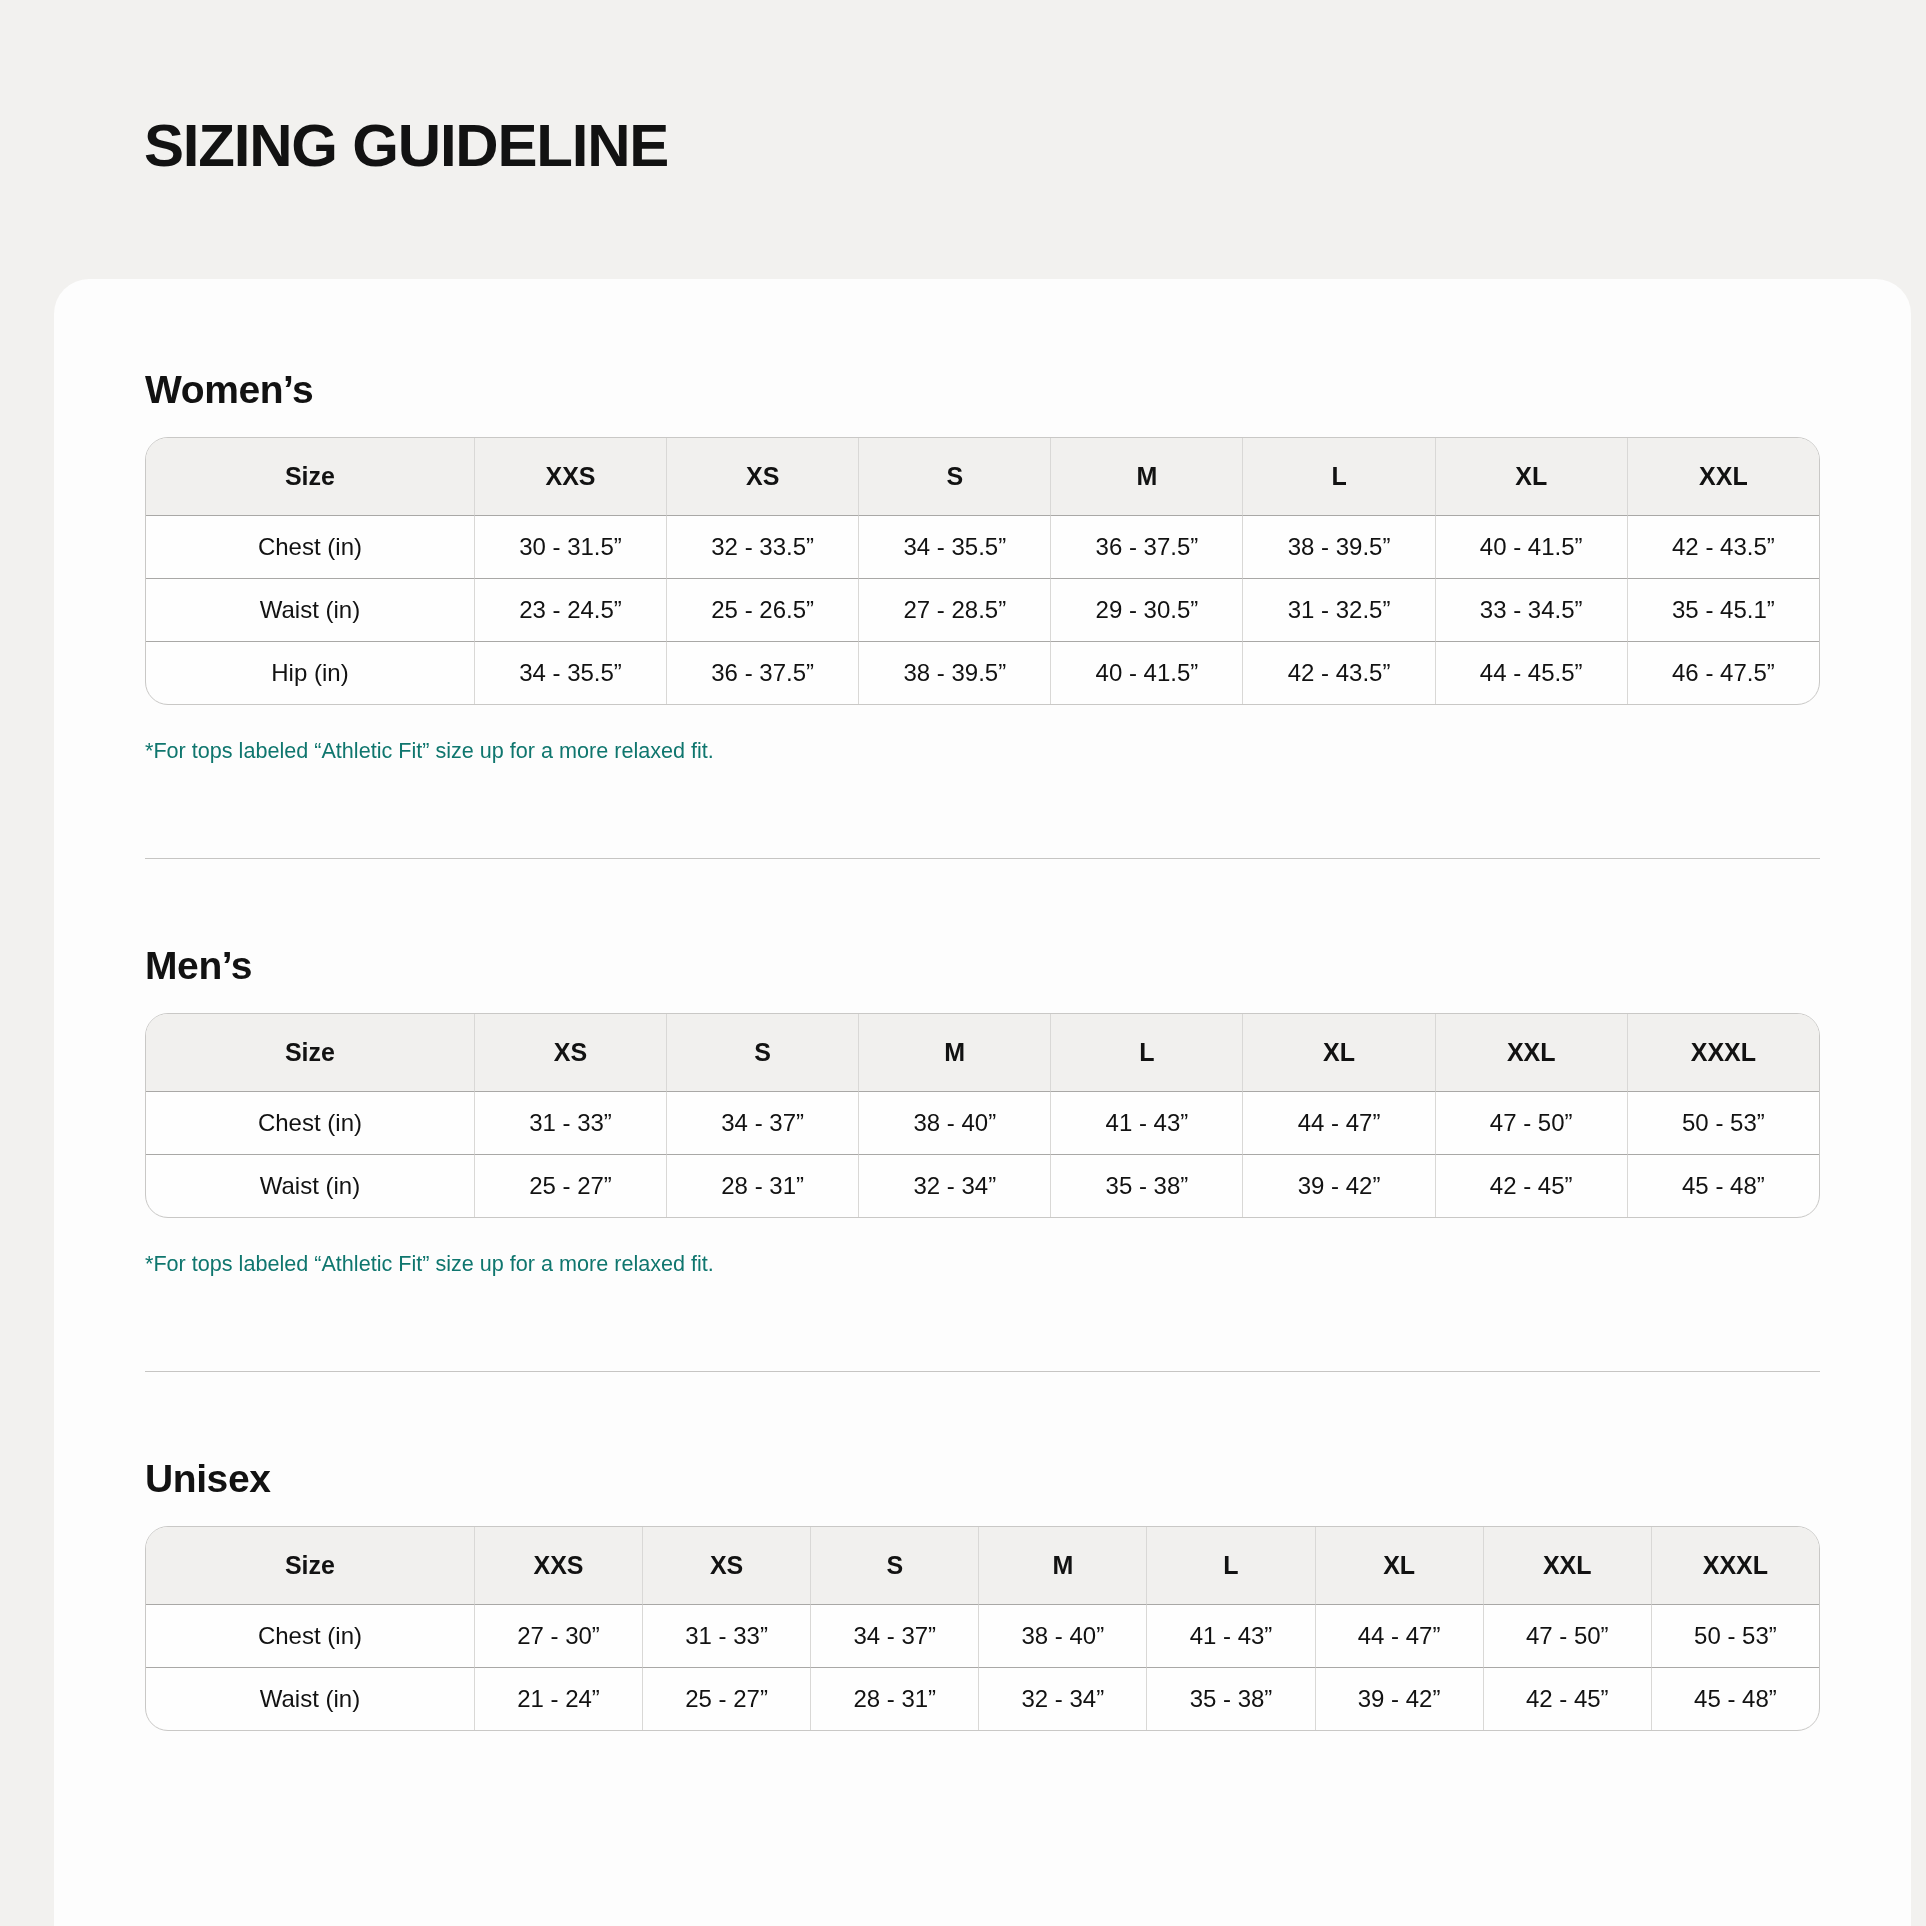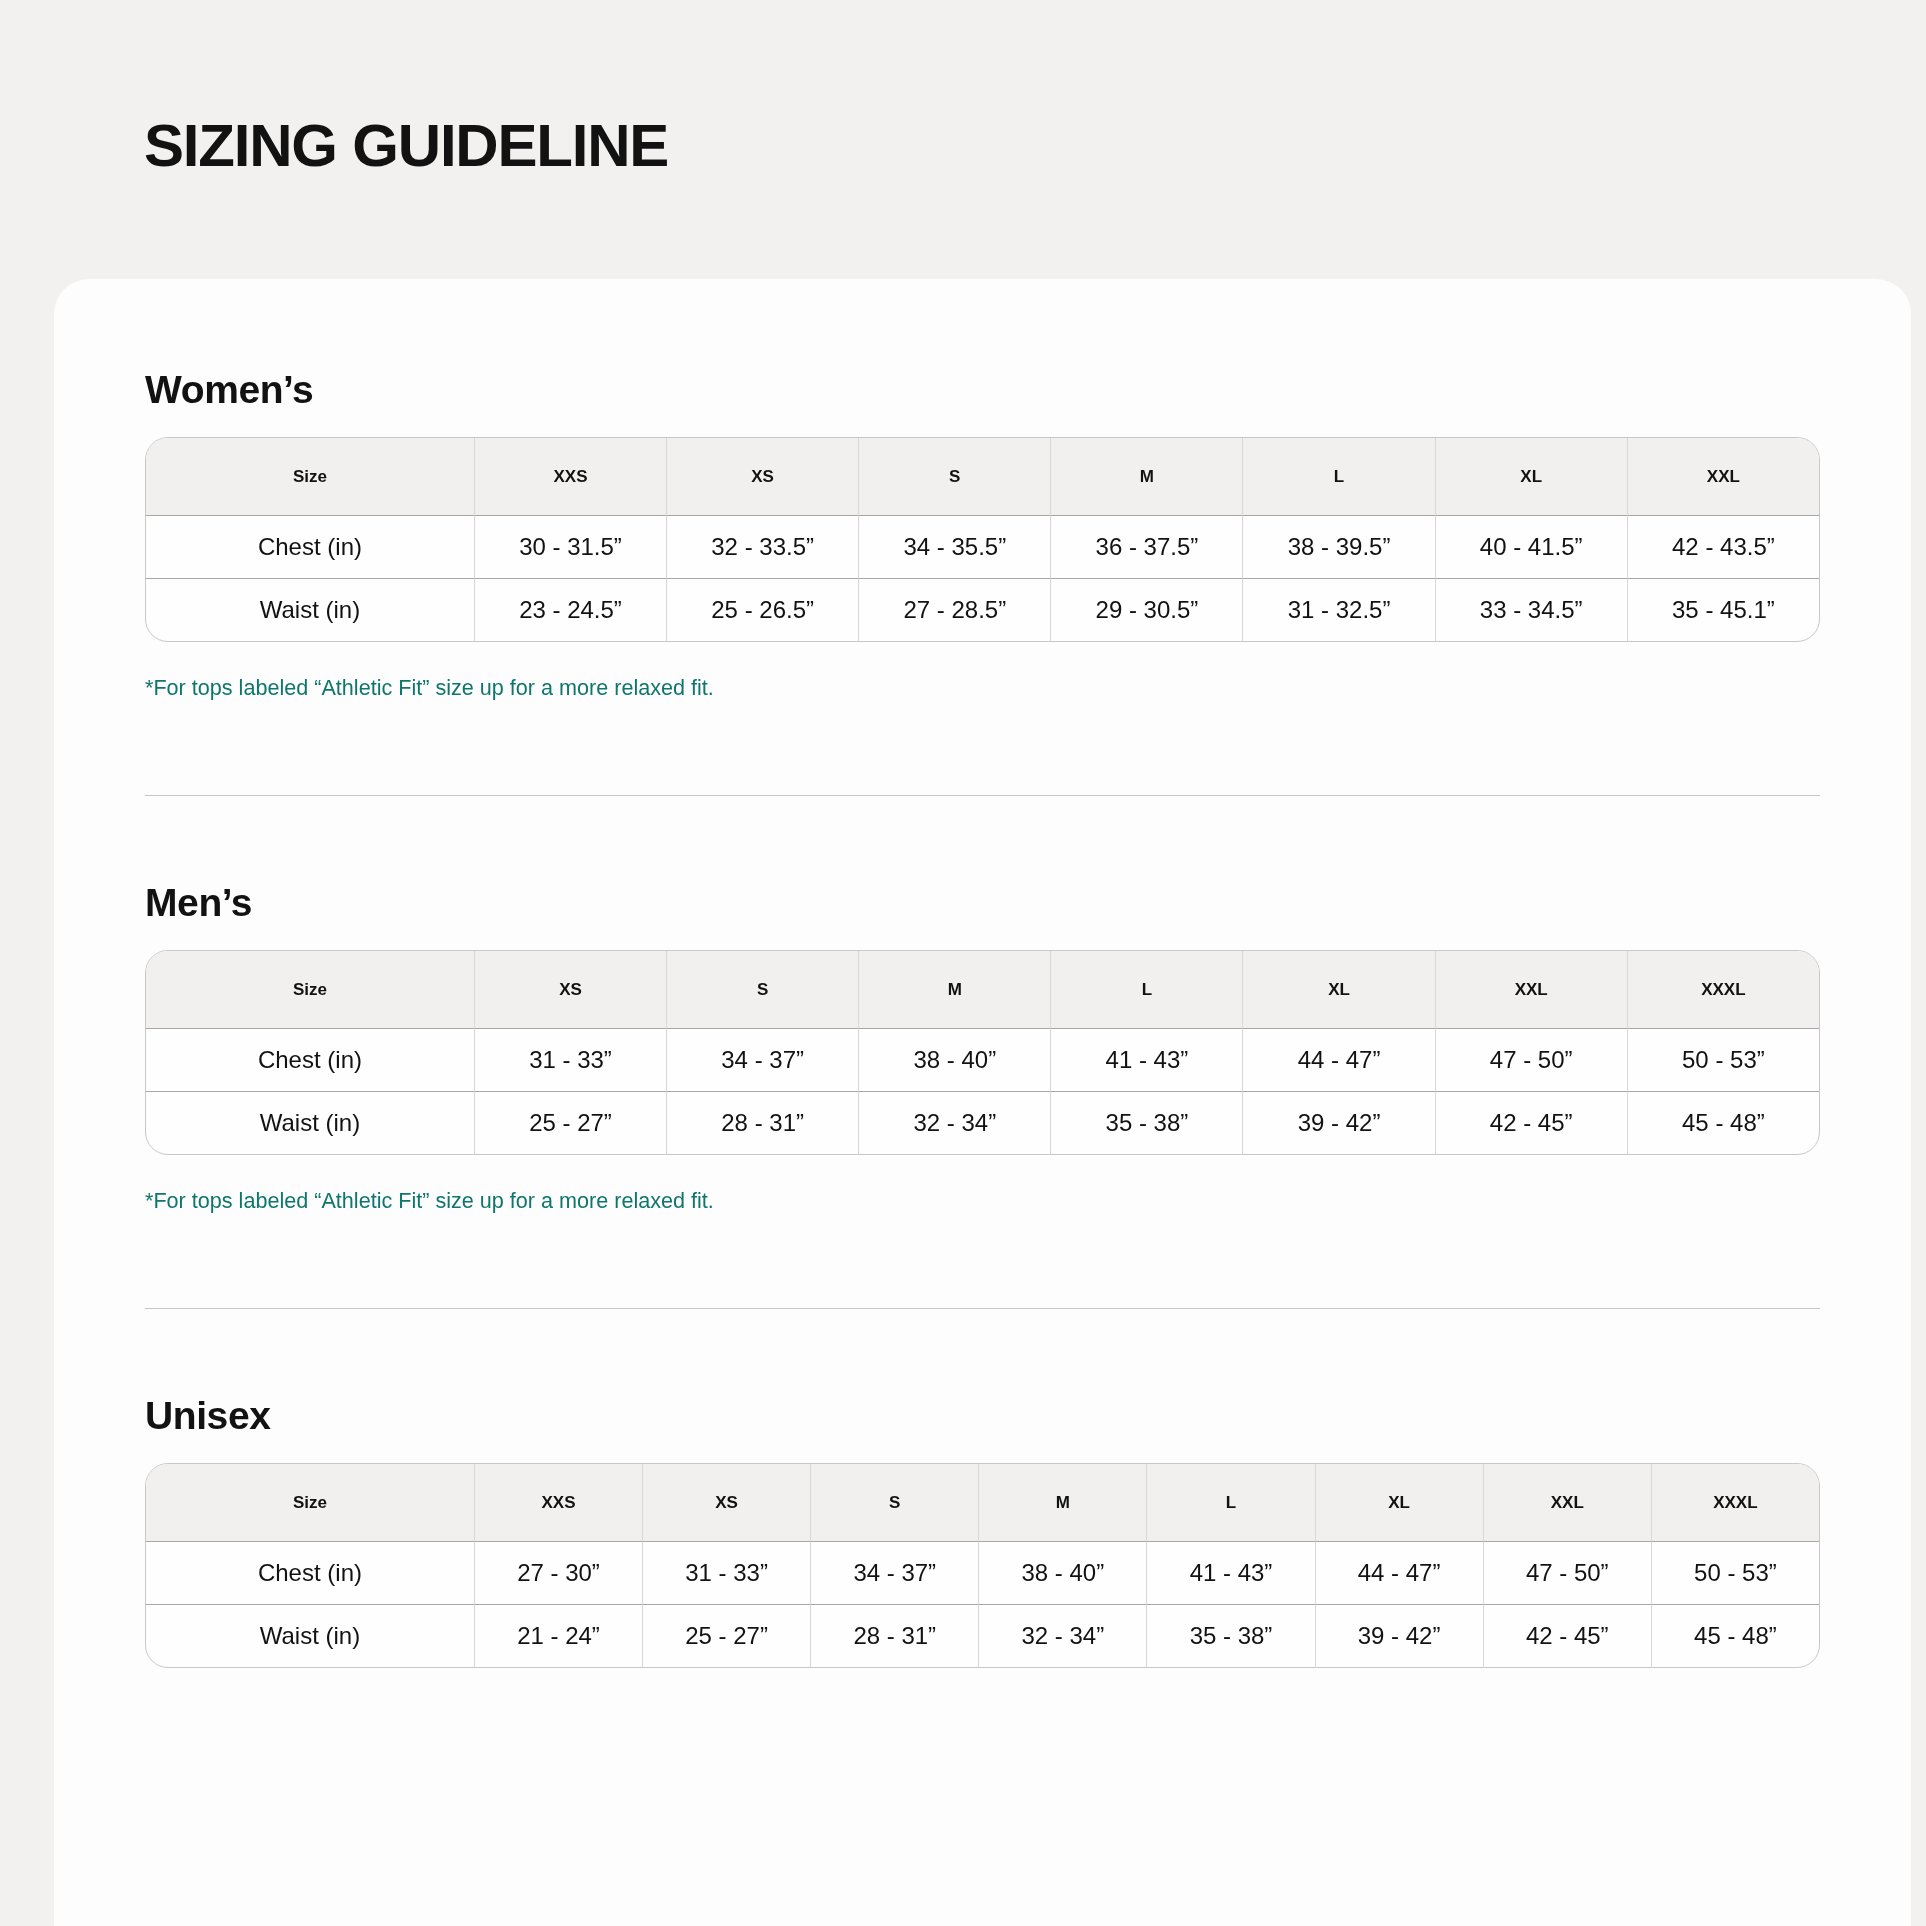--- a/index.html
+++ b/index.html
@@ -59,21 +59,21 @@
     border-spacing: 0;
     border: 1.2px solid #c9c8c6;
     border-radius: 23px;
     overflow: hidden;
     margin-top: 25px;
     background: #fefefe;
   }
   thead th {
     height: 77px;
     background: #f1f0ee;
-    font-size: 17px;
+    font-size: 25px;
     font-weight: bold;
     text-align: center;
     vertical-align: middle;
   }
   tbody td {
     height: 63px;
     font-size: 24px;
     font-weight: normal;
     text-align: center;
     vertical-align: middle;
@@ -143,20 +143,30 @@
               </tr>
               <tr>
                 <td>Waist (in)</td>
                 <td>23 - 24.5”</td>
                 <td>25 - 26.5”</td>
                 <td>27 - 28.5”</td>
                 <td>29 - 30.5”</td>
                 <td>31 - 32.5”</td>
                 <td>33 - 34.5”</td>
                 <td>35 - 45.1”</td>
+              </tr>
+              <tr>
+                <td>Hip (in)</td>
+                <td>34 - 35.5”</td>
+                <td>36 - 37.5”</td>
+                <td>38 - 39.5”</td>
+                <td>40 - 41.5”</td>
+                <td>42 - 43.5”</td>
+                <td>44 - 45.5”</td>
+                <td>46 - 47.5”</td>
               </tr>
             </tbody>
           </table>
           <p class="note">*For tops labeled “Athletic Fit” size up for a more relaxed fit.</p>
         </section>
         <hr class="divider">
         <section class="size-section">
           <h2 class="section-title">Men’s</h2>
           <table>
             <colgroup>

